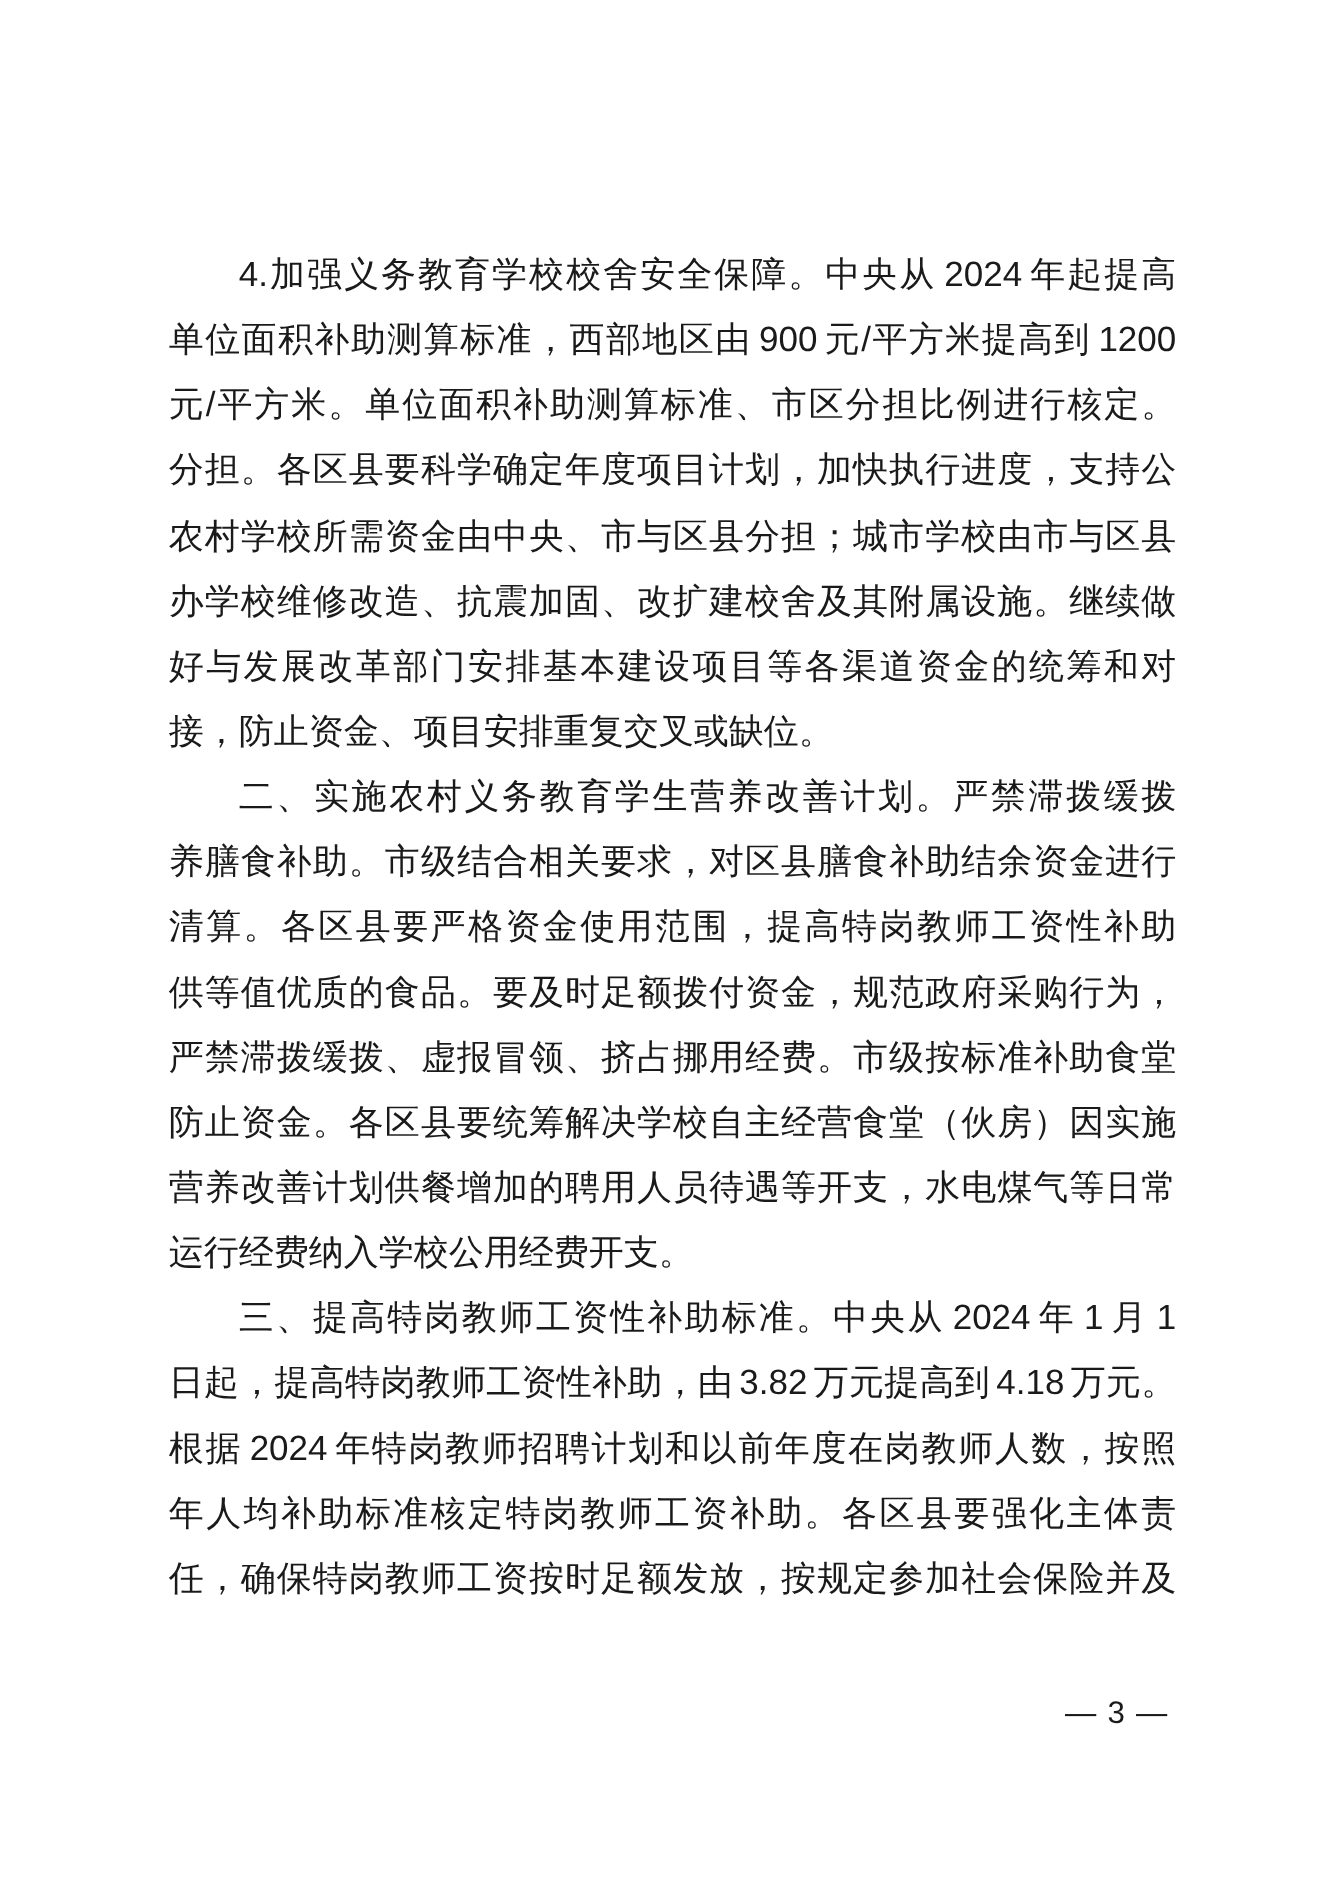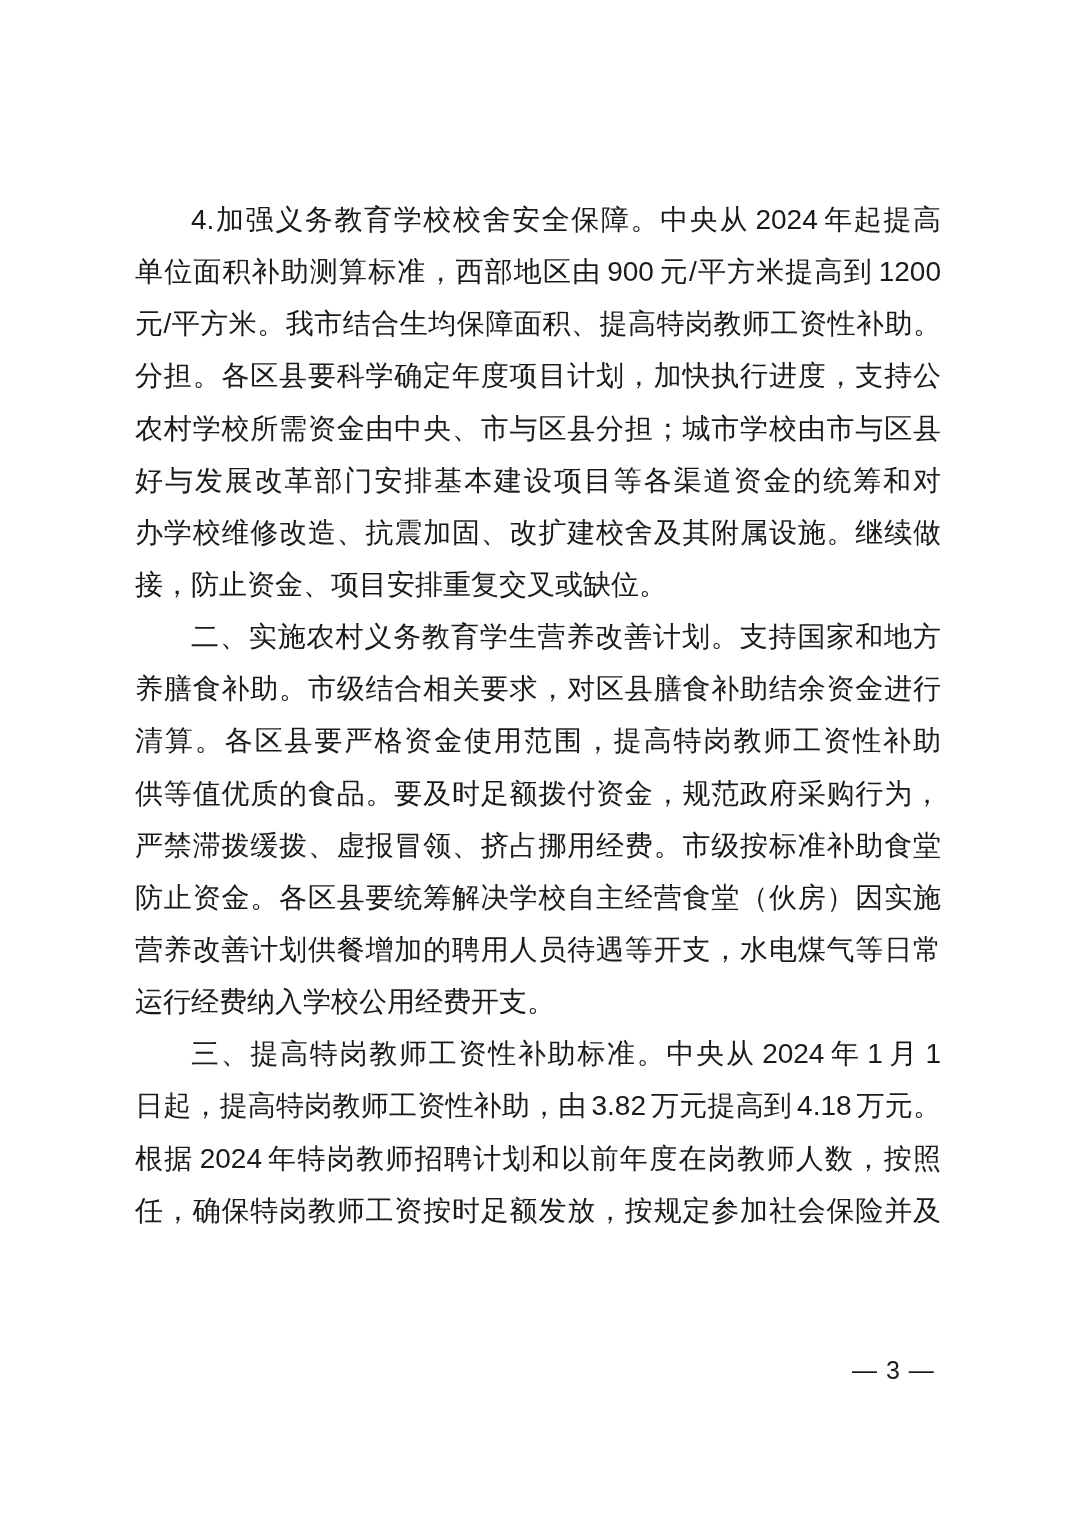--- a/index.html
+++ b/index.html
@@ -55,33 +55,34 @@
     white-space: nowrap;
   }
 </style>
 </head>
 <body>
 
 <div class="page" style="background: rgb(255, 255, 255);">
   <div class="doc-body" style="color: rgb(26, 26, 26);">
       <div class="text-line indent">4.加强义务教育学校校舍安全保障。中央从 2024 年起提高</div>
       <div class="text-line">单位面积补助测算标准，西部地区由 900 元/平方米提高到 1200</div>
-      <div class="text-line">元/平方米。我市结合生均保障面积、提高特岗教师工资性补助。</div>
+      <div class="text-line">元/平方米。单位面积补助测算标准、市区分担比例进行核定。</div>
       <div class="text-line">分担。各区县要科学确定年度项目计划，加快执行进度，支持公</div>
       <div class="text-line">农村学校所需资金由中央、市与区县分担；城市学校由市与区县</div>
+      <div class="text-line">办学校维修改造、抗震加固、改扩建校舍及其附属设施。继续做</div>
       <div class="text-line">好与发展改革部门安排基本建设项目等各渠道资金的统筹和对</div>
-      <div class="text-line">办学校维修改造、抗震加固、改扩建校舍及其附属设施。继续做</div>
       <div class="text-line end">接，防止资金、项目安排重复交叉或缺位。</div>
-      <div class="text-line indent">二、实施农村义务教育学生营养改善计划。支持国家和地方</div>
+      <div class="text-line indent">二、实施农村义务教育学生营养改善计划。严禁滞拨缓拨</div>
       <div class="text-line">养膳食补助。市级结合相关要求，对区县膳食补助结余资金进行</div>
       <div class="text-line">清算。各区县要严格资金使用范围，提高特岗教师工资性补助</div>
       <div class="text-line">供等值优质的食品。要及时足额拨付资金，规范政府采购行为，</div>
       <div class="text-line">严禁滞拨缓拨、虚报冒领、挤占挪用经费。市级按标准补助食堂</div>
       <div class="text-line">防止资金。各区县要统筹解决学校自主经营食堂（伙房）因实施</div>
       <div class="text-line">营养改善计划供餐增加的聘用人员待遇等开支，水电煤气等日常</div>
       <div class="text-line end">运行经费纳入学校公用经费开支。</div>
       <div class="text-line indent">三、提高特岗教师工资性补助标准。中央从 2024 年 1 月 1</div>
       <div class="text-line">日起，提高特岗教师工资性补助，由 3.82 万元提高到 4.18 万元。</div>
       <div class="text-line">根据 2024 年特岗教师招聘计划和以前年度在岗教师人数，按照</div>
+      <div class="text-line">年人均补助标准核定特岗教师工资补助。各区县要强化主体责</div>
       <div class="text-line">任，确保特岗教师工资按时足额发放，按规定参加社会保险并及</div>
     </div>
   <div class="page-number" style="color: rgb(26, 26, 26);">— 3 —</div>
 </div>
 
 </body></html>

